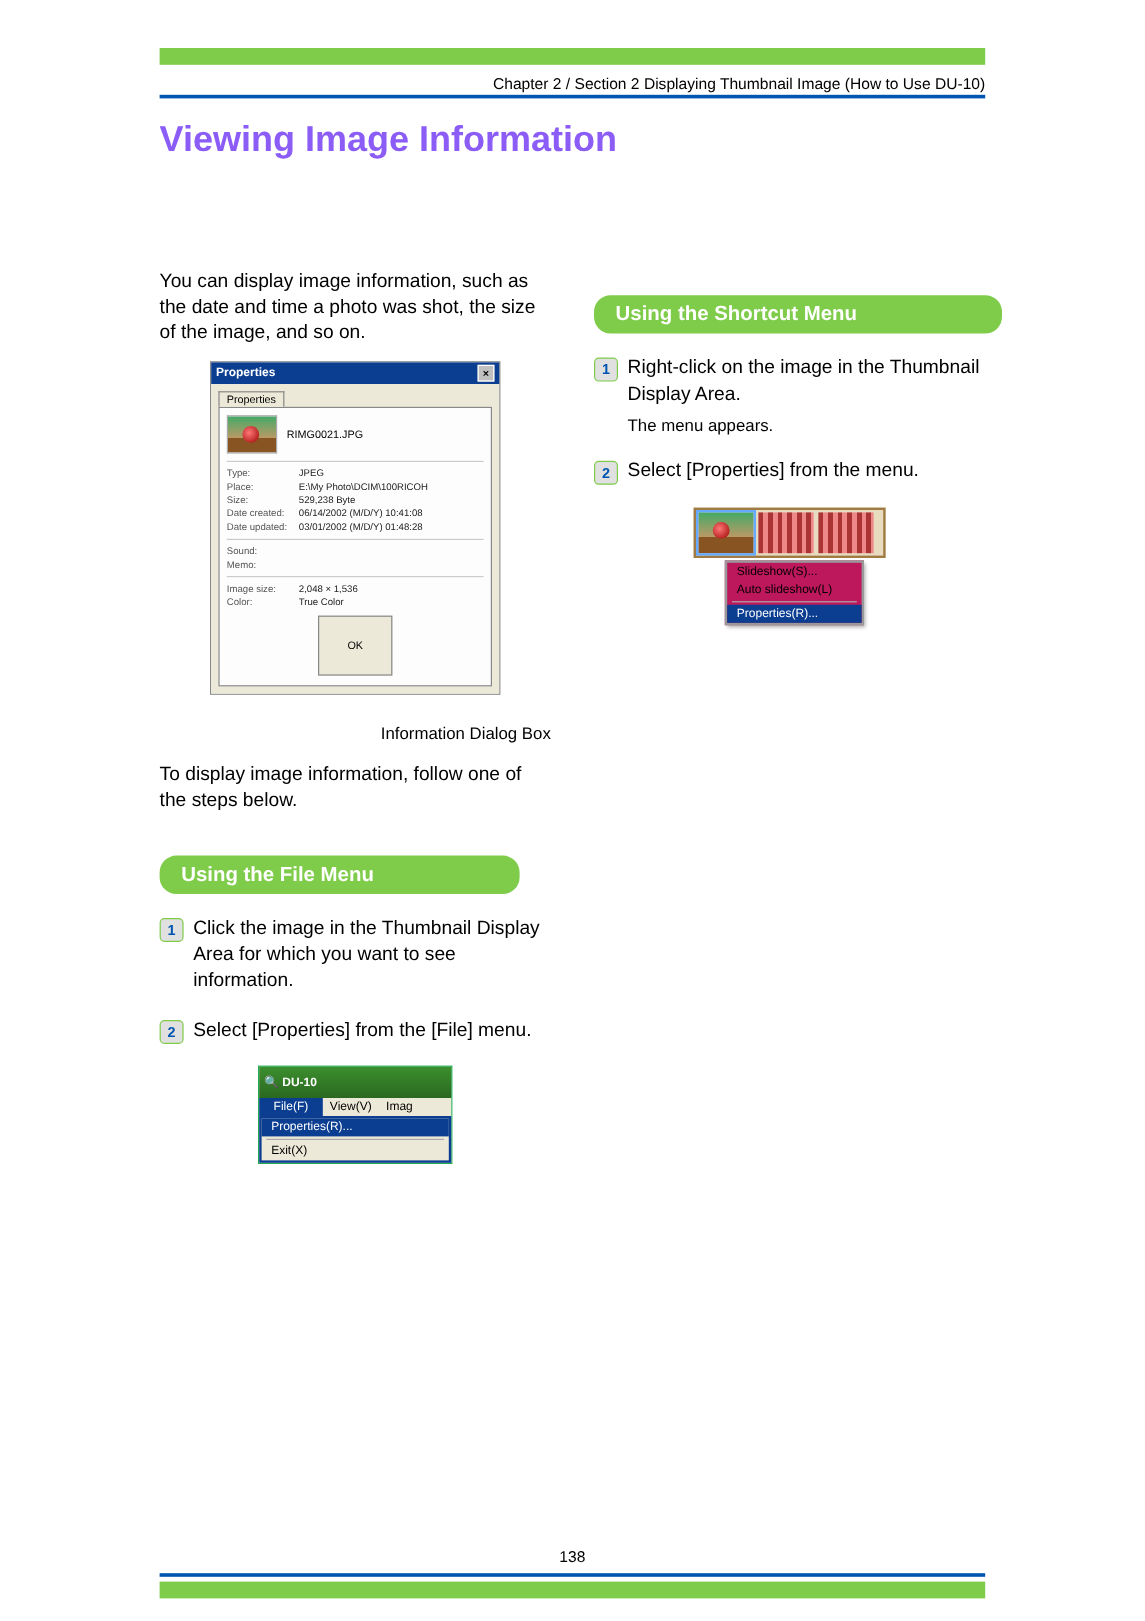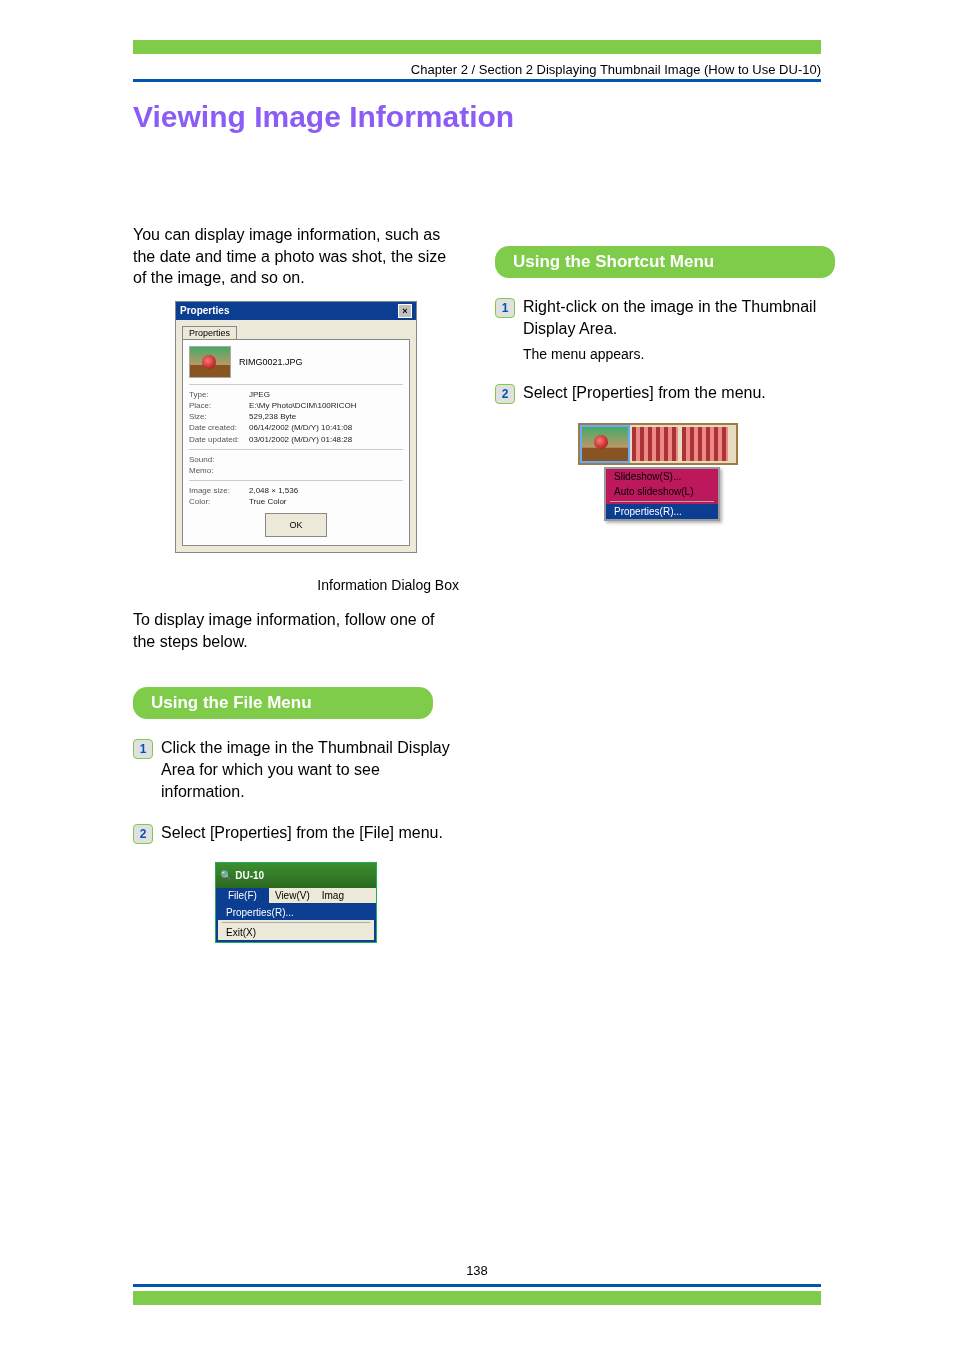--- a/index.html
+++ b/index.html
@@ -190,21 +190,21 @@
     color: #222;
   }
   .ok-btn {
     display: block;
     width: 60px;
     margin: 6px auto 2px auto;
     font-size: 9px;
     text-align: center;
     border: 1px solid #888;
     background: #ece9d8;
-    padding: 6px 0;
+    padding: 19px 0;
   }
 
   
   .menu-figure {
     text-align: center;
     margin-top: 10px;
   }
   .du-window {
     width: 160px;
     margin: 0 auto;

